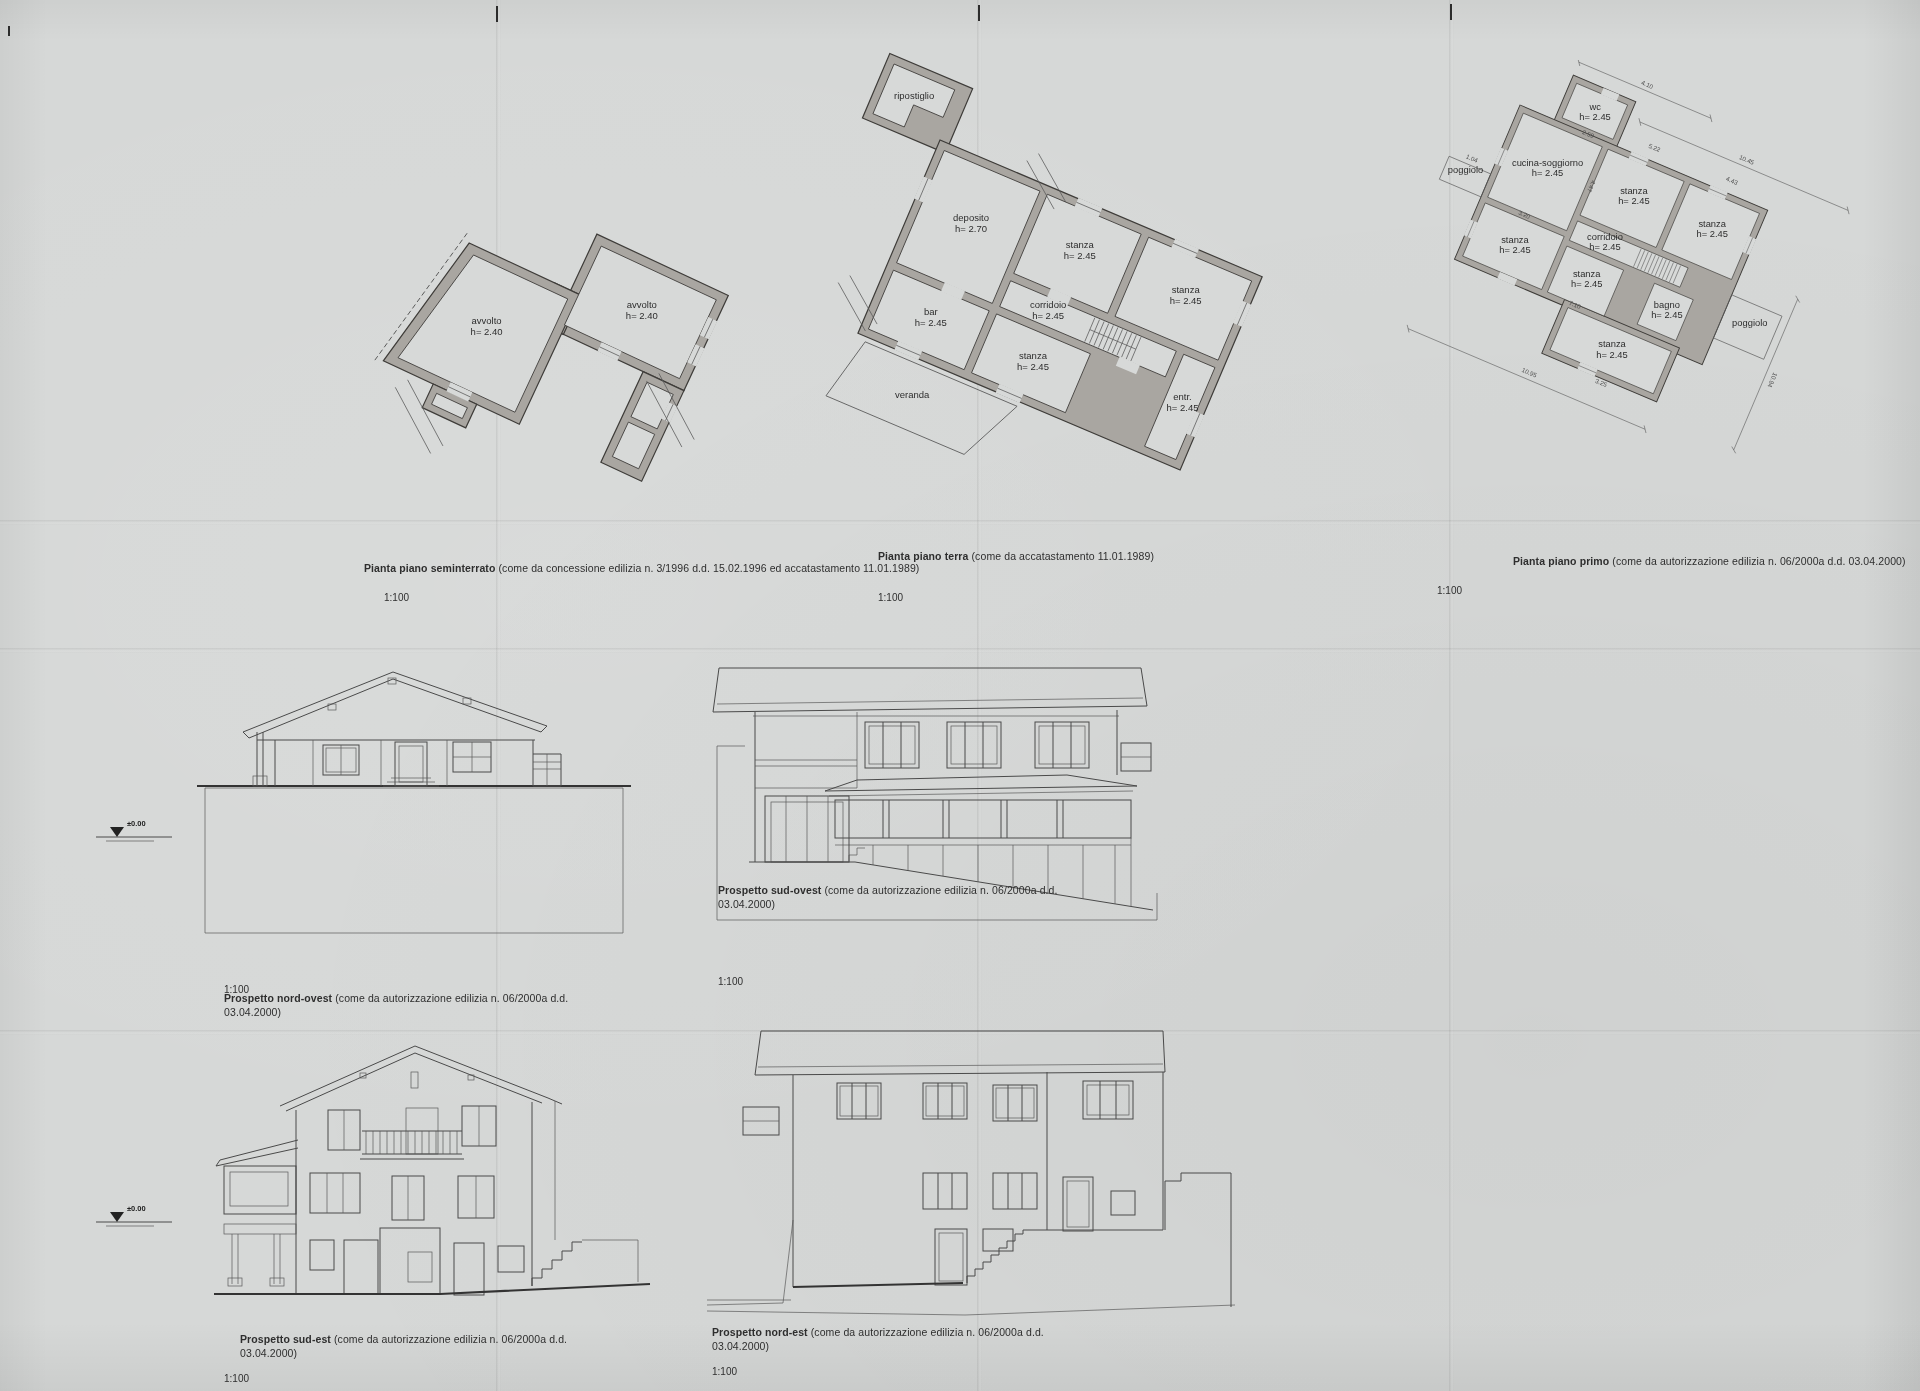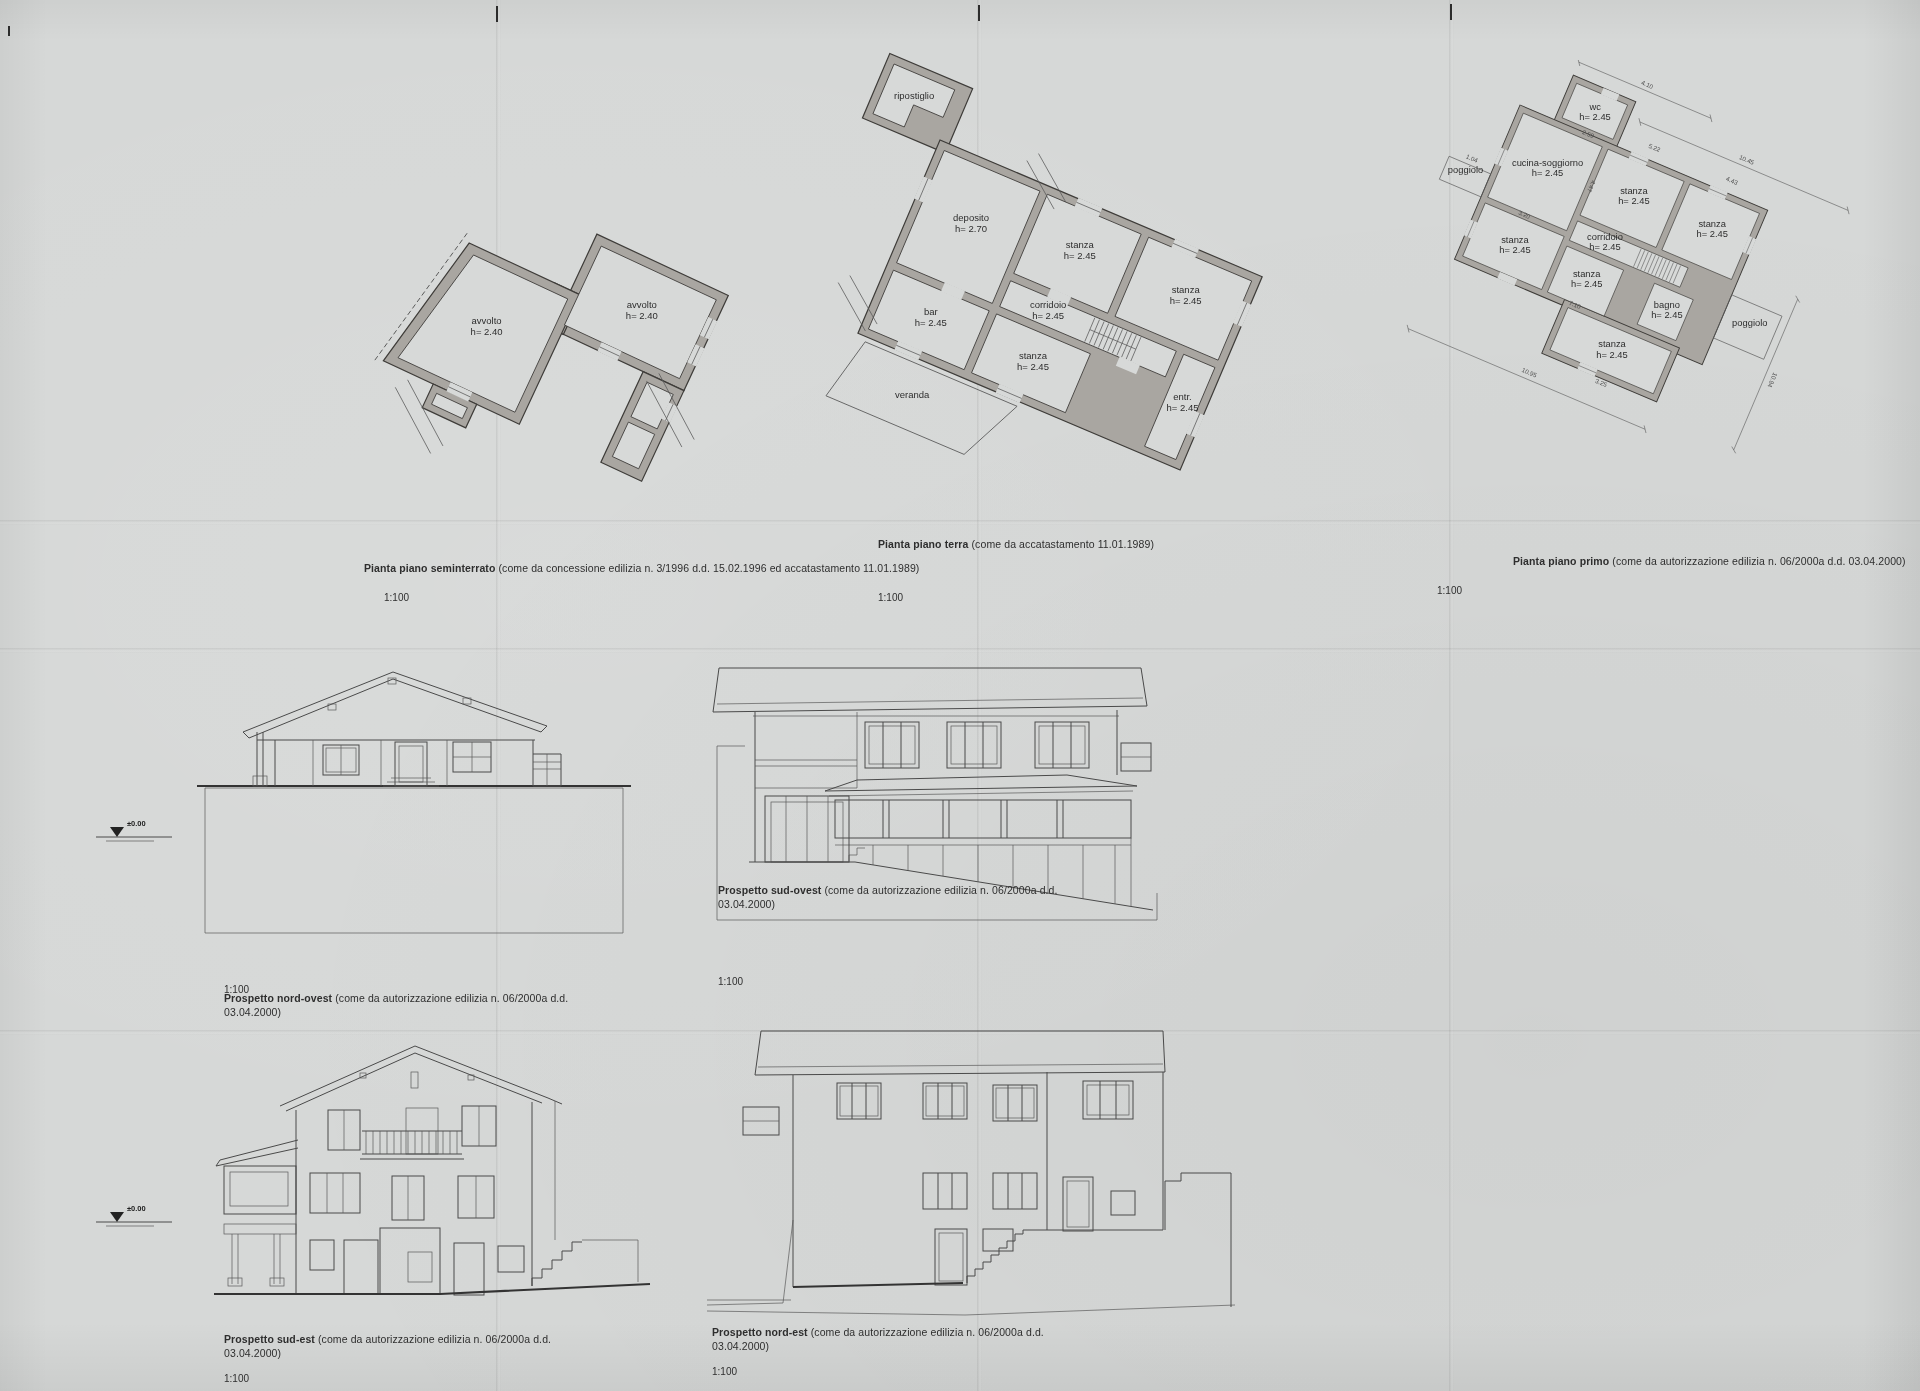--- a/index.html
+++ b/index.html
@@ -488,31 +488,31 @@
       <path class="tn" d="M12,285 H96"></path>
       <path class="tn" d="M12,296 L270,300 L540,290"></path>
       <path class="ln" d="M536,158 H486 L486,166 H470 L470,215"></path>
       <path class="ln" d="M536,158 V292"></path>
     </g>
   </svg>
 
   <div class="cap" style="left:364px;top:562px;width:640px"><b>Pianta piano seminterrato</b><span>(come da concessione edilizia n. 3/1996 d.d. 15.02.1996 ed accatastamento 11.01.1989)</span></div>
   <div class="scale" style="left:384px;top:592px">1:100</div>
 
-  <div class="cap" style="left:878px;top:538px;width:420px"><b>Pianta piano terra</b><span>(come da accatastamento 11.01.1989)</span></div>
+  <div class="cap" style="left:878px;top:550px;width:420px"><b>Pianta piano terra</b><span>(come da accatastamento 11.01.1989)</span></div>
   <div class="scale" style="left:878px;top:592px">1:100</div>
 
   <div class="cap" style="left:1513px;top:555px;width:430px"><b>Pianta piano primo</b><span>(come da autorizzazione edilizia n. 06/2000a d.d. 03.04.2000)</span></div>
   <div class="scale" style="left:1437px;top:585px">1:100</div>
 
   <div class="cap" style="left:224px;top:992px;width:352px"><b>Prospetto nord-ovest</b><span>(come da autorizzazione edilizia n. 06/2000a d.d. 03.04.2000)</span></div>
   <div class="scale" style="left:224px;top:984px">1:100</div>
 
   <div class="cap" style="left:718px;top:884px;width:352px"><b>Prospetto sud-ovest</b><span>(come da autorizzazione edilizia n. 06/2000a d.d. 03.04.2000)</span></div>
   <div class="scale" style="left:718px;top:976px">1:100</div>
 
-  <div class="cap" style="left:224px;top:1333px;width:352px"><b>Prospetto sud-est</b><span>(come da autorizzazione edilizia n. 06/2000a d.d. 03.04.2000)</span></div>
+  <div class="cap" style="left:240px;top:1333px;width:352px"><b>Prospetto sud-est</b><span>(come da autorizzazione edilizia n. 06/2000a d.d. 03.04.2000)</span></div>
   <div class="scale" style="left:224px;top:1373px">1:100</div>
 
   <div class="cap" style="left:712px;top:1326px;width:352px"><b>Prospetto nord-est</b><span>(come da autorizzazione edilizia n. 06/2000a d.d. 03.04.2000)</span></div>
   <div class="scale" style="left:712px;top:1366px">1:100</div>
 
 </div>
 
 </body></html>

